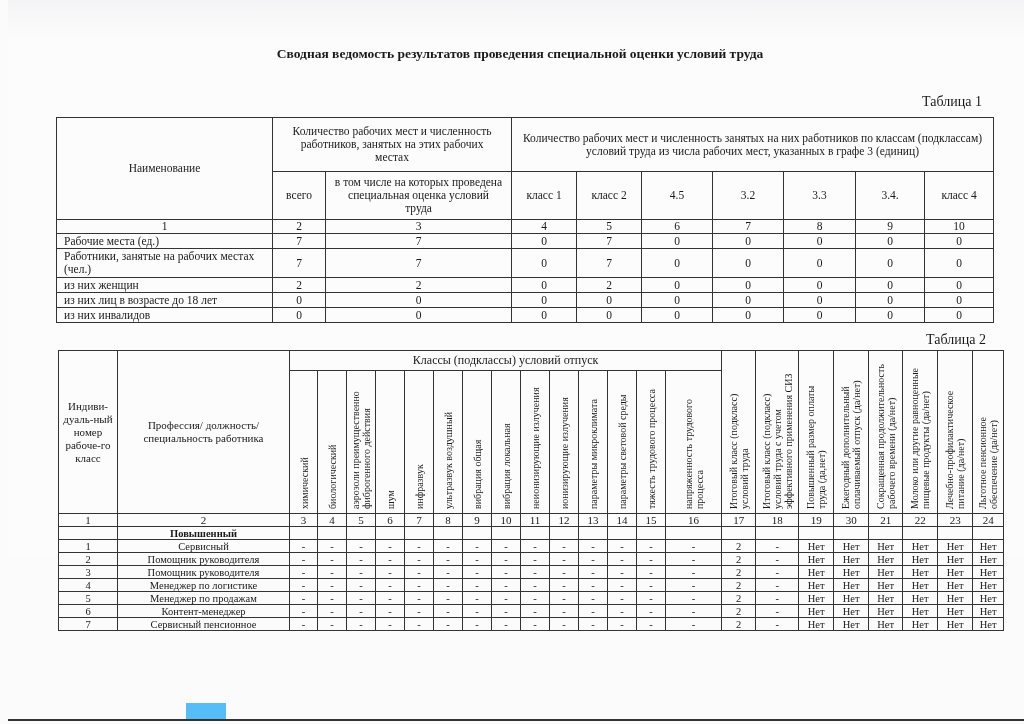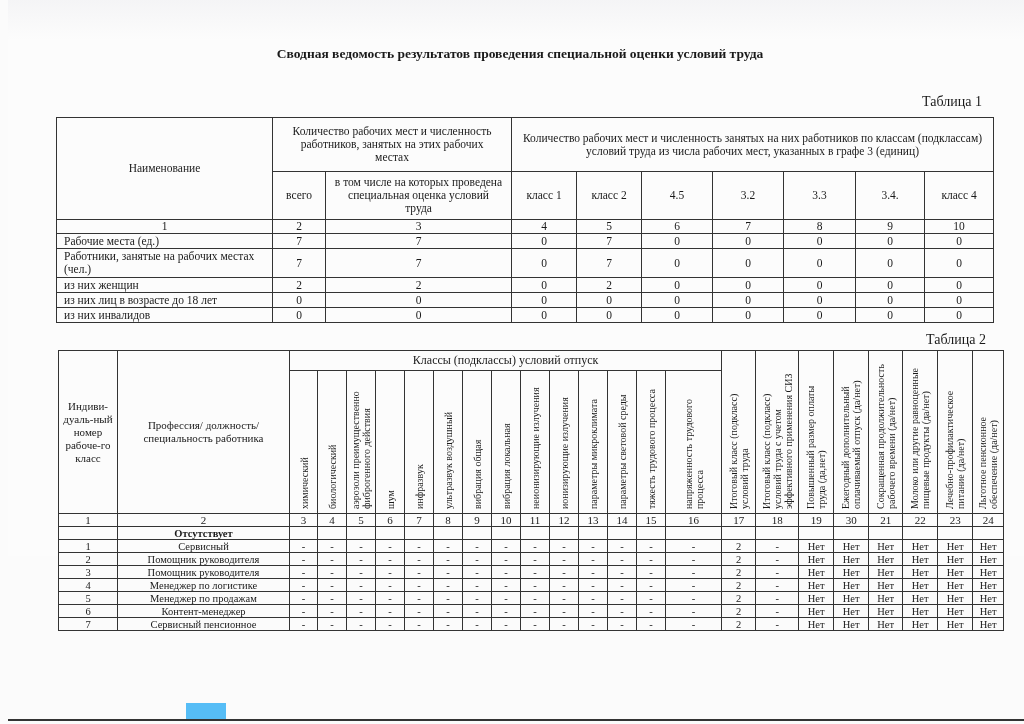--- a/index.html
+++ b/index.html
@@ -309,21 +309,21 @@
       <td>18</td>
       <td>19</td>
       <td>30</td>
       <td>21</td>
       <td>22</td>
       <td>23</td>
       <td>24</td>
     </tr>
     <tr class="row">
       <td></td>
-      <td style="font-weight:bold">Отсутствует</td>
+      <td style="font-weight:bold">Повышенный</td>
       <td></td>
           <td></td>
       <td></td>
           <td></td>
       <td></td>
           <td></td>
       <td></td>
           <td></td>
       <td></td>
           <td></td>

